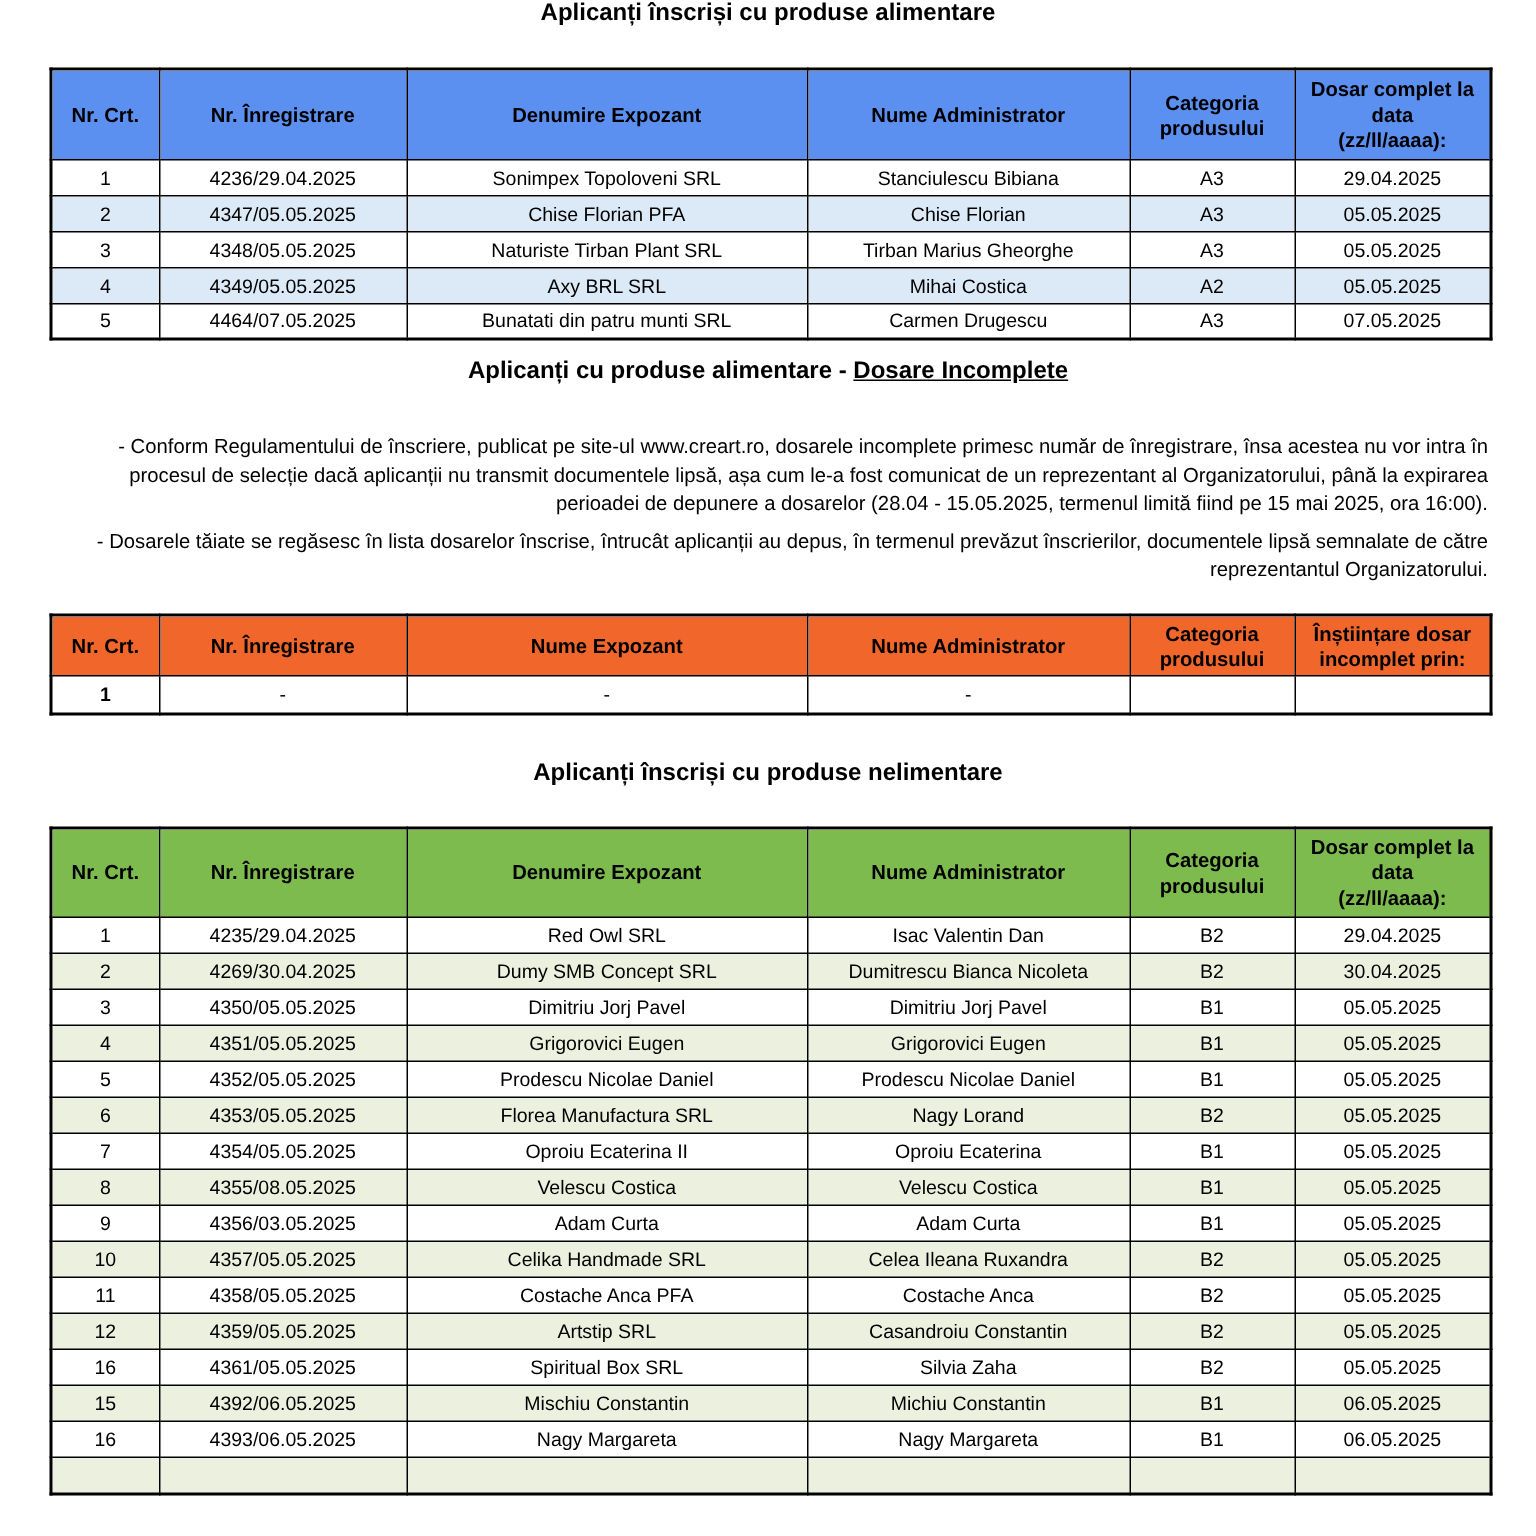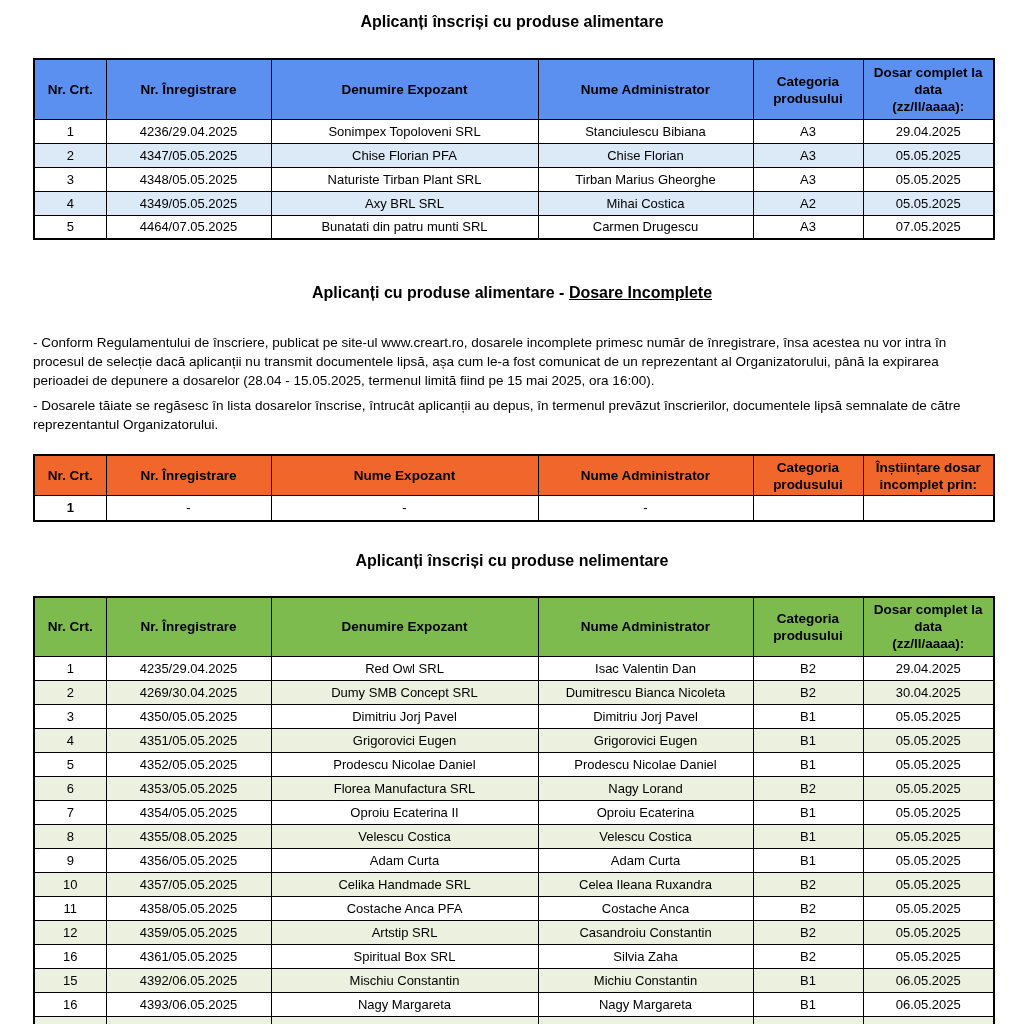--- a/index.html
+++ b/index.html
@@ -12,30 +12,30 @@
     color: #000000;
     font-family: "Liberation Sans", sans-serif;
   }
   .doc-title {
     margin: 0;
     font-size: 16px;
     font-weight: bold;
     text-align: center;
     line-height: 1.15;
   }
-  .title-1 { padding-top: 13px; }
-  .title-2 { margin-top: 44px; }
+  .title-1 { }
+  .title-2 { margin-top: 12px; }
   .title-3 { margin-top: 30px; }
   .underline { text-decoration: underline; }
 
   .note {
     margin: 0 32px 0 33px;
     font-size: 13.5px;
     line-height: 1.43;
-    text-align: left;
+    text-align: right;
   }
   .note-1 { margin-top: 30px; }
   .note-2 { margin-top: 5px; }
 
   table.doc-table {
     border-collapse: collapse;
     table-layout: fixed;
     margin-left: 33px;
     width: 960px;
     border: 2px solid #000;
@@ -272,21 +272,21 @@
         <tr>
           <td>8</td>
           <td>4355/08.05.2025</td>
           <td>Velescu Costica</td>
           <td>Velescu Costica</td>
           <td>B1</td>
           <td>05.05.2025</td>
         </tr>
         <tr>
           <td>9</td>
-          <td>4356/05.05.2025</td>
+          <td>4356/03.05.2025</td>
           <td>Adam Curta</td>
           <td>Adam Curta</td>
           <td>B1</td>
           <td>05.05.2025</td>
         </tr>
         <tr>
           <td>10</td>
           <td>4357/05.05.2025</td>
           <td>Celika Handmade SRL</td>
           <td>Celea Ileana Ruxandra</td>

